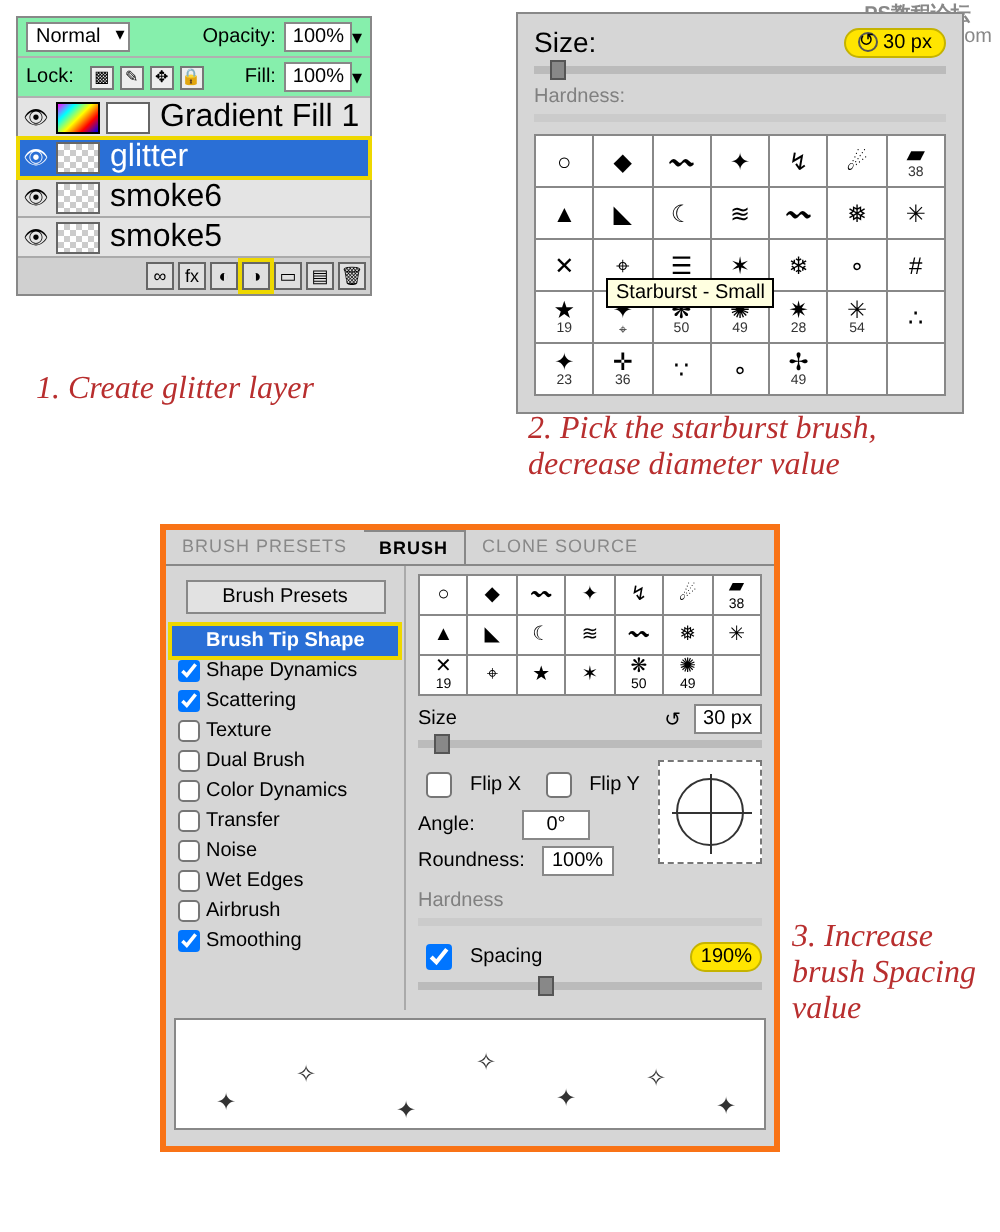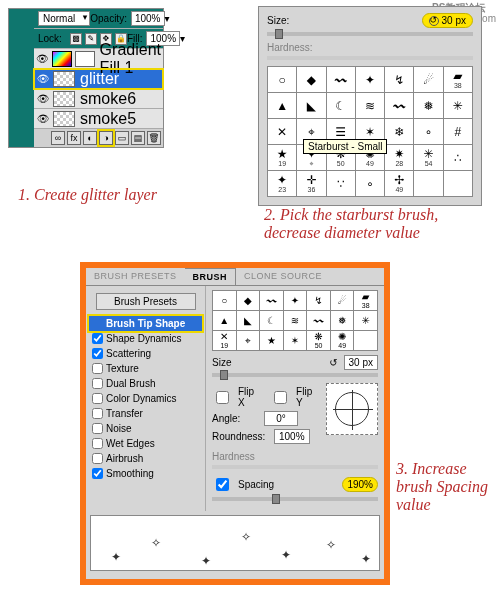--- a/index.html
+++ b/index.html
@@ -20,24 +20,23 @@
     text-align: center;
     color: #888;
     line-height: 1.1;
   }
   .watermark .line1 { font-weight: bold; }
 
   
   .panel1 {
     position: absolute;
     left: 8px; top: 8px;
-    width: 156px;
+    width: 178px;
     border: 1px solid #888;
-    background: #0f766e;
-    padding-left: 25px;
+    background: #86efac;
   }
   .p1-row { display: flex; align-items: center; padding: 2px 4px; border-bottom: 1px solid #b0b0b0; }
   .p1-row label { margin-right: 4px; }
   .select { background: #fff; border: 1px solid #888; padding: 1px 14px 1px 4px; position: relative; }
   .select::after { content: "▾"; position: absolute; right: 2px; top: 0; font-size: 9px; }
   .pct { background: #fff; border: 1px solid #888; padding: 1px 3px; width: 34px; display: inline-block; text-align: right; }
   .lock-icons { display: flex; gap: 3px; margin-left: 4px; }
   .tiny-icon { width: 12px; height: 12px; border: 1px solid #777; background: #eee; font-size: 8px; text-align: center; line-height: 10px; }
 
   .layer {
@@ -78,21 +77,21 @@
   
   .panel2 {
     position: absolute;
     left: 258px; top: 6px;
     width: 224px;
     border: 1px solid #888;
     background: #d6d6d6;
     padding: 6px 8px 8px 8px;
   }
   .sizerow { display: flex; align-items: center; justify-content: space-between; margin-bottom: 4px; }
-  .sizerow .sizelbl { font-size: 10px; }
+  .sizerow .sizelbl { font-size: 14px; }
   .sizepill {
     display: inline-flex; align-items: center; gap: 3px;
     background: #ffe500; border: 1px solid #c5b300;
     border-radius: 9px; padding: 1px 6px; font-size: 10px;
   }
   .sizepill .reset { width: 10px; height: 10px; border-radius: 50%; border: 1px solid #555; display: inline-block; position: relative; }
   .sizepill .reset::after { content: "↺"; position: absolute; top: -2px; left: 0; font-size: 9px; }
   .slider { width: 100%; height: 4px; background: #bbb; position: relative; margin: 3px 0 6px 0; }
   .slider .knob { position: absolute; left: 8px; top: -3px; width: 8px; height: 10px; background: #888; border: 1px solid #555; }
   .greylabel { color: #808080; font-size: 10px; }
@@ -120,21 +119,21 @@
     padding: 1px 4px;
     font-size: 10px;
     z-index: 5;
   }
 
   
   .panel3 {
     position: absolute;
     left: 80px; top: 262px;
     width: 310px;
-    border: 6px solid #f97316;
+    border: 3px solid #f97316;
     background: #d6d6d6;
     padding-bottom: 4px;
   }
   .tabs { display: flex; border-bottom: 1px solid #888; }
   .tab { padding: 3px 8px; font-size: 9px; letter-spacing: 0.5px; }
   .tab.dim { color: #888; }
   .tab.active { background: #d6d6d6; border-top: 1px solid #888; border-right: 1px solid #888; font-weight: bold; }
   .p3-body { display: flex; }
   .p3-left {
     width: 120px;

